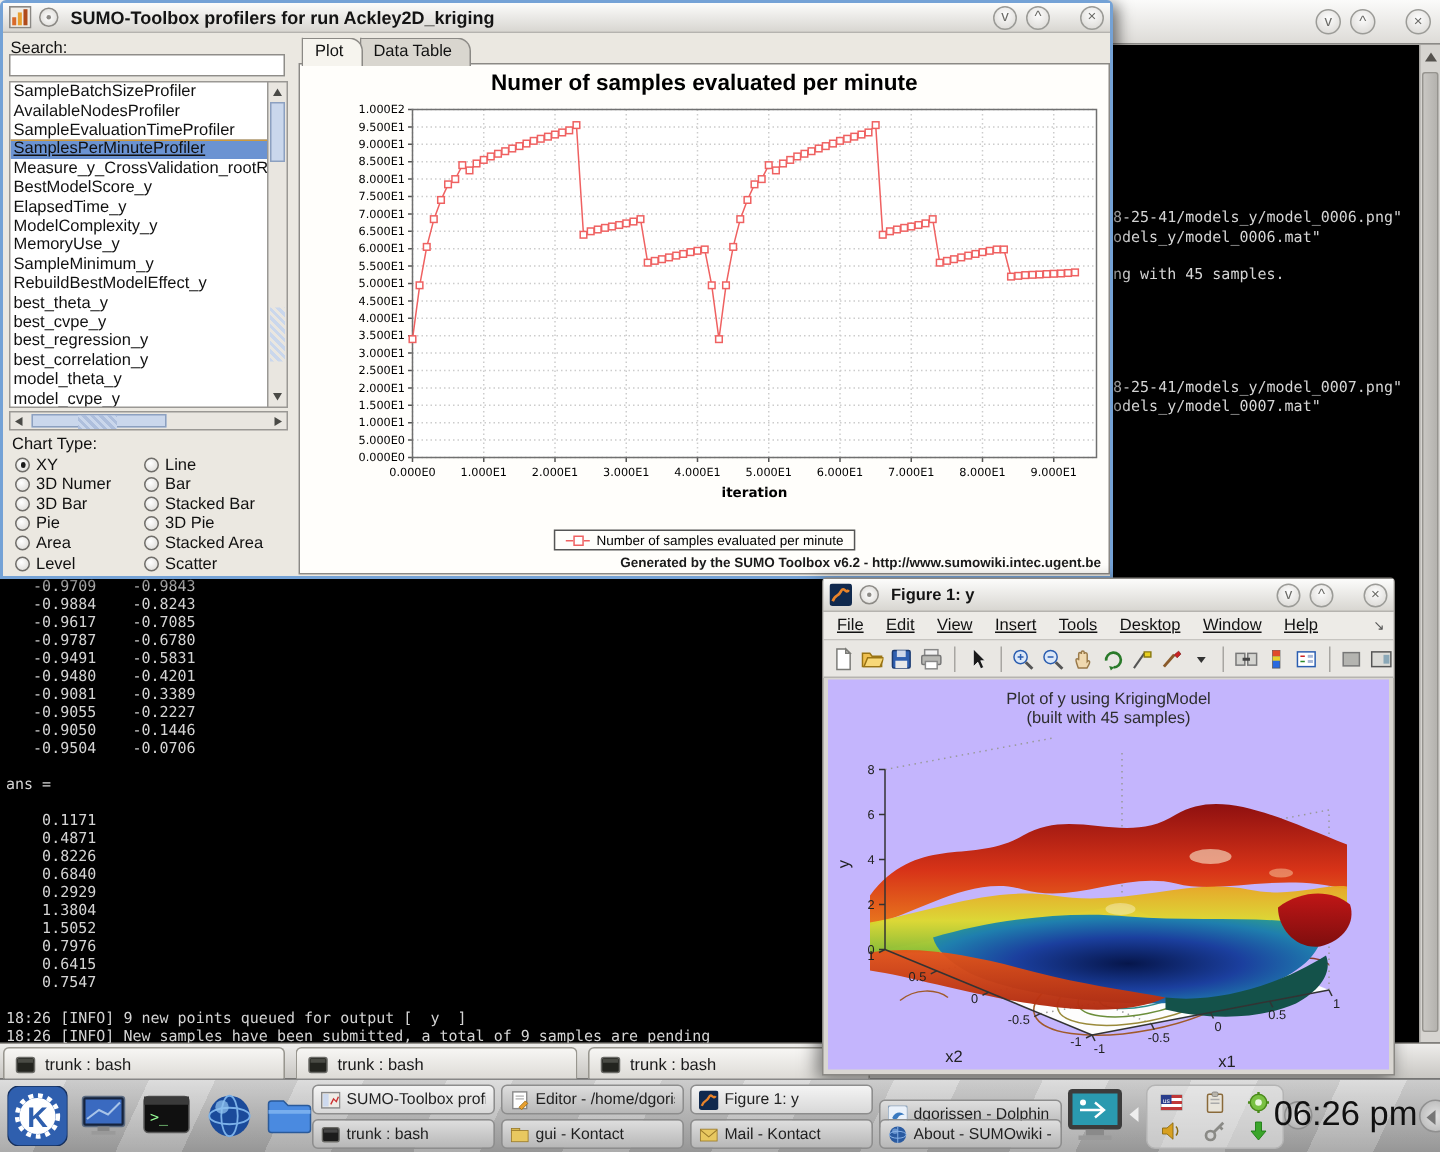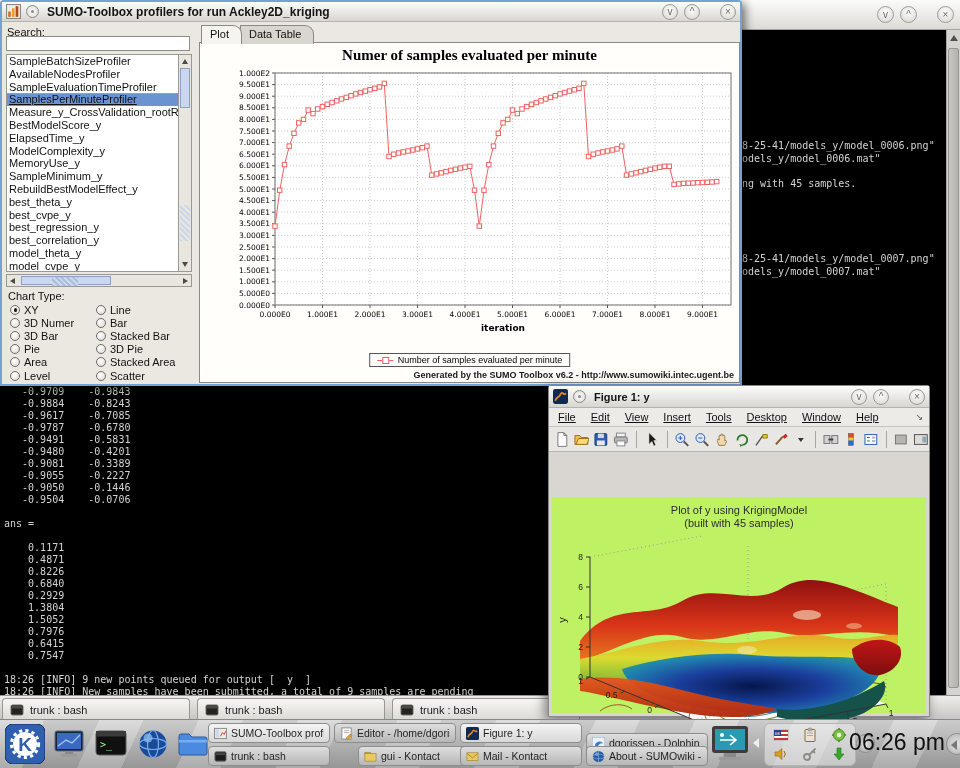--- a/index.html
+++ b/index.html
@@ -79,21 +79,21 @@
     background:radial-gradient(circle at 40% 35%, #ffffff, #d9d7d3); position:relative; flex:0 0 auto; }
   .radio.sel::after { content:""; position:absolute; left:2.5px; top:2.5px; width:3.6px; height:3.6px;
     border-radius:50%; background:#1a1a1a; }
 
   #plot-tabs { position:absolute; left:199px; top:23px; display:flex; z-index:2; }
   .tab { font-size:11px; color:#111; padding:2px 12px 3px 8px; background:#d9d6cf;
     border:1px solid #8b8985; border-bottom:none; border-radius:0 9px 0 0; margin-right:-2px; }
   .tab.selected { background:#f6f4ee; position:relative; z-index:3; padding-bottom:4px; }
   #chart-card { position:absolute; left:197px; top:40px; width:541px; height:341px;
     background:#fffefb; border:1px solid #8b8985; z-index:1; }
-  #chart-title { margin-top:4px; text-align:center; font-family:Liberation Serif, serif;
+  #chart-title { margin-top:4px; text-align:center; font-family:Liberation Sans, sans-serif;
     font-size:15px; font-weight:bold; color:#000; }
   #chart-svg { position:absolute; left:1px; top:24px; width:538px; height:268px; }
   #chart-svg text { font-family:"DejaVu Sans",sans-serif; }
   #chart-svg .tick { font-size:7.5px; fill:#000; }
   #chart-svg .xlabel { font-size:9px; font-weight:bold; fill:#000; }
   #chart-legend { position:absolute; bottom:15px; left:50%; transform:translateX(-50%);
     border:1px solid #555; background:#fffefb; display:flex; align-items:center; gap:5px;
     padding:1px 7px; font-size:9px; color:#000; white-space:nowrap; }
   .legend-marker { display:inline-block; width:16px; height:7px; position:relative; }
   .legend-marker::before { content:""; position:absolute; left:0; top:3px; width:16px; height:1px; background:#ef6161; }
@@ -108,21 +108,21 @@
   #matlab-window .titlebar { height:22px; }
   #matlab-window .t-title { font-size:11px; }
   .ml-menubar { height:19px; background:#edebe7; border-bottom:1px solid #c6c4c0;
     display:flex; align-items:center; gap:15px; padding-left:9px; font-size:11px; color:#111; }
   .ml-menu { text-decoration:underline; }
   .ml-dockarrow { margin-left:auto; margin-right:6px; font-size:9px; color:#555; }
   .ml-toolbar { height:25px; background:#e9e7e3; border-bottom:1px solid #b6b4b0;
     display:flex; align-items:center; padding-left:5px; gap:4px; }
   .ml-icon { width:17px; height:17px; display:inline-block; }
   .ml-sep { width:1px; height:17px; background:#a8a6a2; margin:0 3px; }
-  .ml-canvas { position:absolute; left:3px; top:67px; right:3px; bottom:3px; background:#bef264;margin-top:44px; }
+  .ml-canvas { position:absolute; left:3px; top:67px; right:3px; bottom:3px; background:#c4b5fd; }
   #ml-plot-title { text-align:center; font-size:11px; line-height:13px; color:#2e2e2e;
     padding-top:7px; font-family:"Liberation Sans",sans-serif; }
   #surface-svg { position:absolute; left:0; top:32px; width:374px; height:228px; }
   #surface-svg text { font-family:"Liberation Sans",sans-serif; font-size:8.5px; fill:#222; }
   #surface-svg .axlabel { font-size:11px; }
 
   
   #konsole-tabbar { position:absolute; left:0; top:695px; width:960px; height:24px;
     background:linear-gradient(#eeedeb,#c8c6c2); border-top:1px solid #96948f; z-index:5; }
   .ktab { position:absolute; top:2px; height:22px; width:188px;
@@ -959,21 +959,21 @@
     </div>
     <div class="taskbtn" style="left: 208px; top: 26px;">
       <span class="icon ">
         <svg viewBox="0 0 14 14">
           <rect x="1" y="2" width="12" height="10" rx="1.5" fill="#1c1c1c" stroke="#6a6a66"></rect>
           <rect x="2" y="3" width="10" height="2.5" fill="#454545"></rect>
         </svg>
       </span>
       <span class="lbl">trunk : bash</span>
     </div>
-    <div class="taskbtn" style="left: 334px; top: 26px; margin-left: 24px;">
+    <div class="taskbtn" style="left: 334px; top: 26px;">
       <span class="icon ">
         <svg viewBox="0 0 14 14">
           <rect x="1" y="2.5" width="6" height="3" fill="#d8b850" stroke="#9a7a2a" stroke-width=".6"></rect>
           <rect x="1" y="4" width="12" height="8" fill="#e8c860" stroke="#9a7a2a" stroke-width=".6"></rect>
         </svg>
       </span>
       <span class="lbl">gui - Kontact</span>
     </div>
     <div class="taskbtn" style="left: 460px; top: 26px;">
       <span class="icon ">

